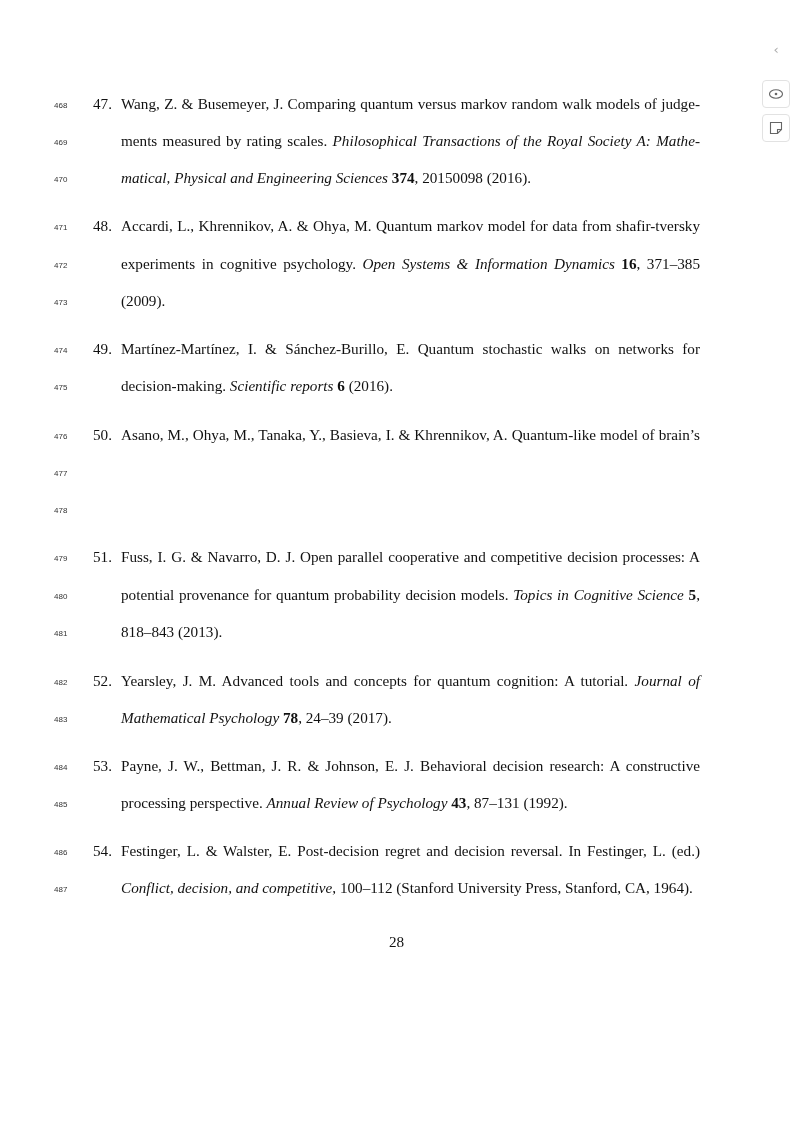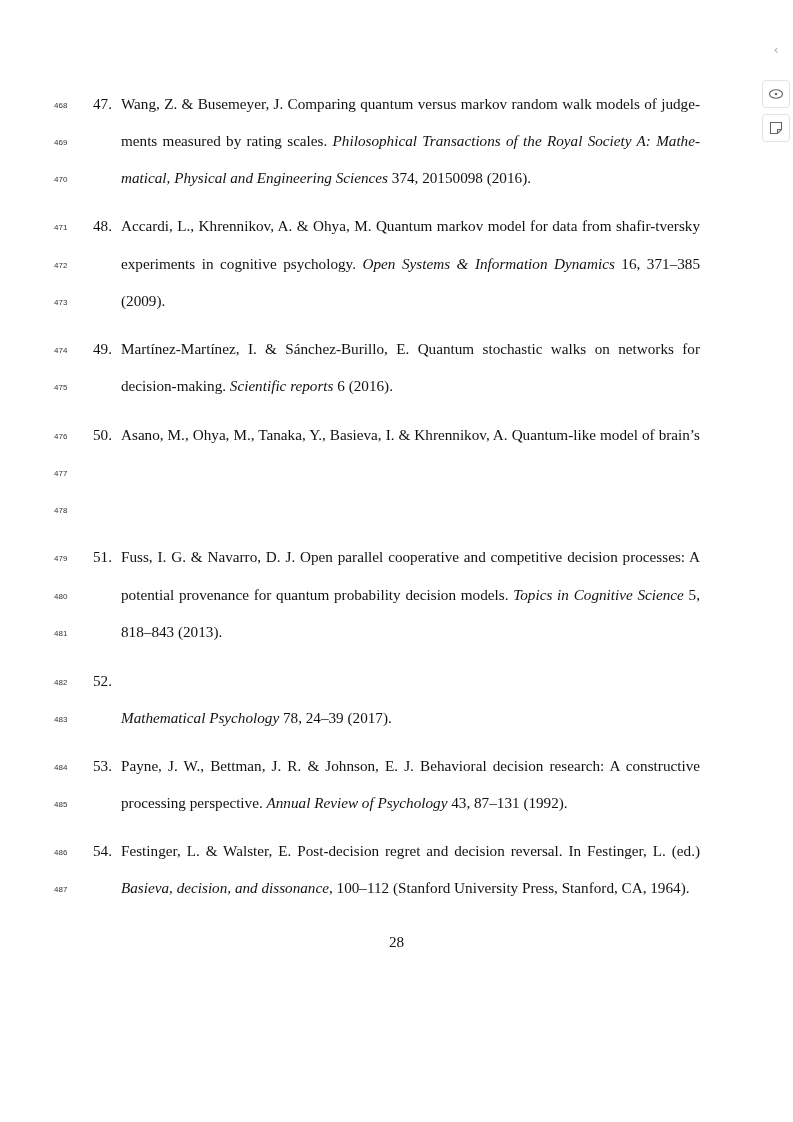--- a/index.html
+++ b/index.html
@@ -13,21 +13,21 @@
     font-size: 15.2px; line-height: 20px; white-space: nowrap;
   }
   .lineno {
     position: absolute; left: 54px; width: 28px; text-align: left;
     font-family: "Liberation Sans", sans-serif; font-size: 8px; color: #333; top: 2px;
   }
   .refnum { position: absolute; left: 93px; }
   .text { position: absolute; left: 121px; width: 579px; text-align: justify; text-align-last: justify; }
   .text.last { text-align-last: left; }
   i { font-style: italic; }
-  b { font-weight: normal; }
+  b { font-weight: bold; }
   .pagenum {
     position: absolute; top: 918px; left: 0; width: 793px; text-align: center;
     font-size: 15.2px; line-height: 20px; margin-top: 14px;
   }
   .side-collapse {
     position: absolute; left: 769px; top: 40px; width: 14px; height: 20px;
     color: #aaa; font-family: "DejaVu Sans", sans-serif; font-size: 13px; text-align: center; line-height: 20px; cursor: pointer;
   }
   .side-btn {
     position: absolute; left: 762px; width: 28px; height: 28px; border: 1px solid #e2e2e2;
@@ -95,20 +95,21 @@
         <span class="lineno">480</span>
         <span class="text"><span>potential provenance for quantum probability decision models. </span><i>Topics in Cognitive Science</i><span> </span><b>5</b><span>,</span></span>
       </div>
       <div class="line" style="top: 622px;">
         <span class="lineno">481</span>
         <span class="text last"><span>818–843 (2013).</span></span>
       </div>
       <div class="line" style="top: 671px;">
         <span class="lineno">482</span>
         <span class="refnum">52.</span>
+        <span class="text"><span>Yearsley, J. M.  Advanced tools and concepts for quantum cognition: A tutorial.  </span><i>Journal of</i></span>
       </div>
       <div class="line" style="top: 708px;">
         <span class="lineno">483</span>
         <span class="text last"><i>Mathematical Psychology</i><span> </span><b>78</b><span>, 24–39 (2017).</span></span>
       </div>
       <div class="line" style="top: 756px;">
         <span class="lineno">484</span>
         <span class="refnum">53.</span>
         <span class="text"><span>Payne, J. W., Bettman, J. R. &amp; Johnson, E. J.  Behavioral decision research: A constructive</span></span>
       </div>
@@ -116,21 +117,21 @@
         <span class="lineno">485</span>
         <span class="text last"><span>processing perspective. </span><i>Annual Review of Psychology</i><span> </span><b>43</b><span>, 87–131 (1992).</span></span>
       </div>
       <div class="line" style="top: 841px;">
         <span class="lineno">486</span>
         <span class="refnum">54.</span>
         <span class="text"><span>Festinger, L. &amp; Walster, E.  Post-decision regret and decision reversal.  In Festinger, L. (ed.)</span></span>
       </div>
       <div class="line" style="top: 878px;">
         <span class="lineno">487</span>
-        <span class="text last"><i>Basieva, decision, and dissonance</i><span>, 100–112 (Stanford University Press, Stanford, CA, 1964).</span></span>
+        <span class="text last"><i>Conflict, decision, and competitive</i><span>, 100–112 (Stanford University Press, Stanford, CA, 1964).</span></span>
       </div>
     </div>
   <div class="pagenum">28</div>
 </div>
 
 <div class="side-collapse">‹</div>
 <div class="side-btn" style="top:80px;">
   <svg width="16" height="12" viewBox="0 0 16 12">
     <ellipse cx="8" cy="6" rx="6.5" ry="4.2" fill="none" stroke="#666" stroke-width="1.1"></ellipse>
     <circle cx="8" cy="6" r="1.3" fill="#666"></circle>

